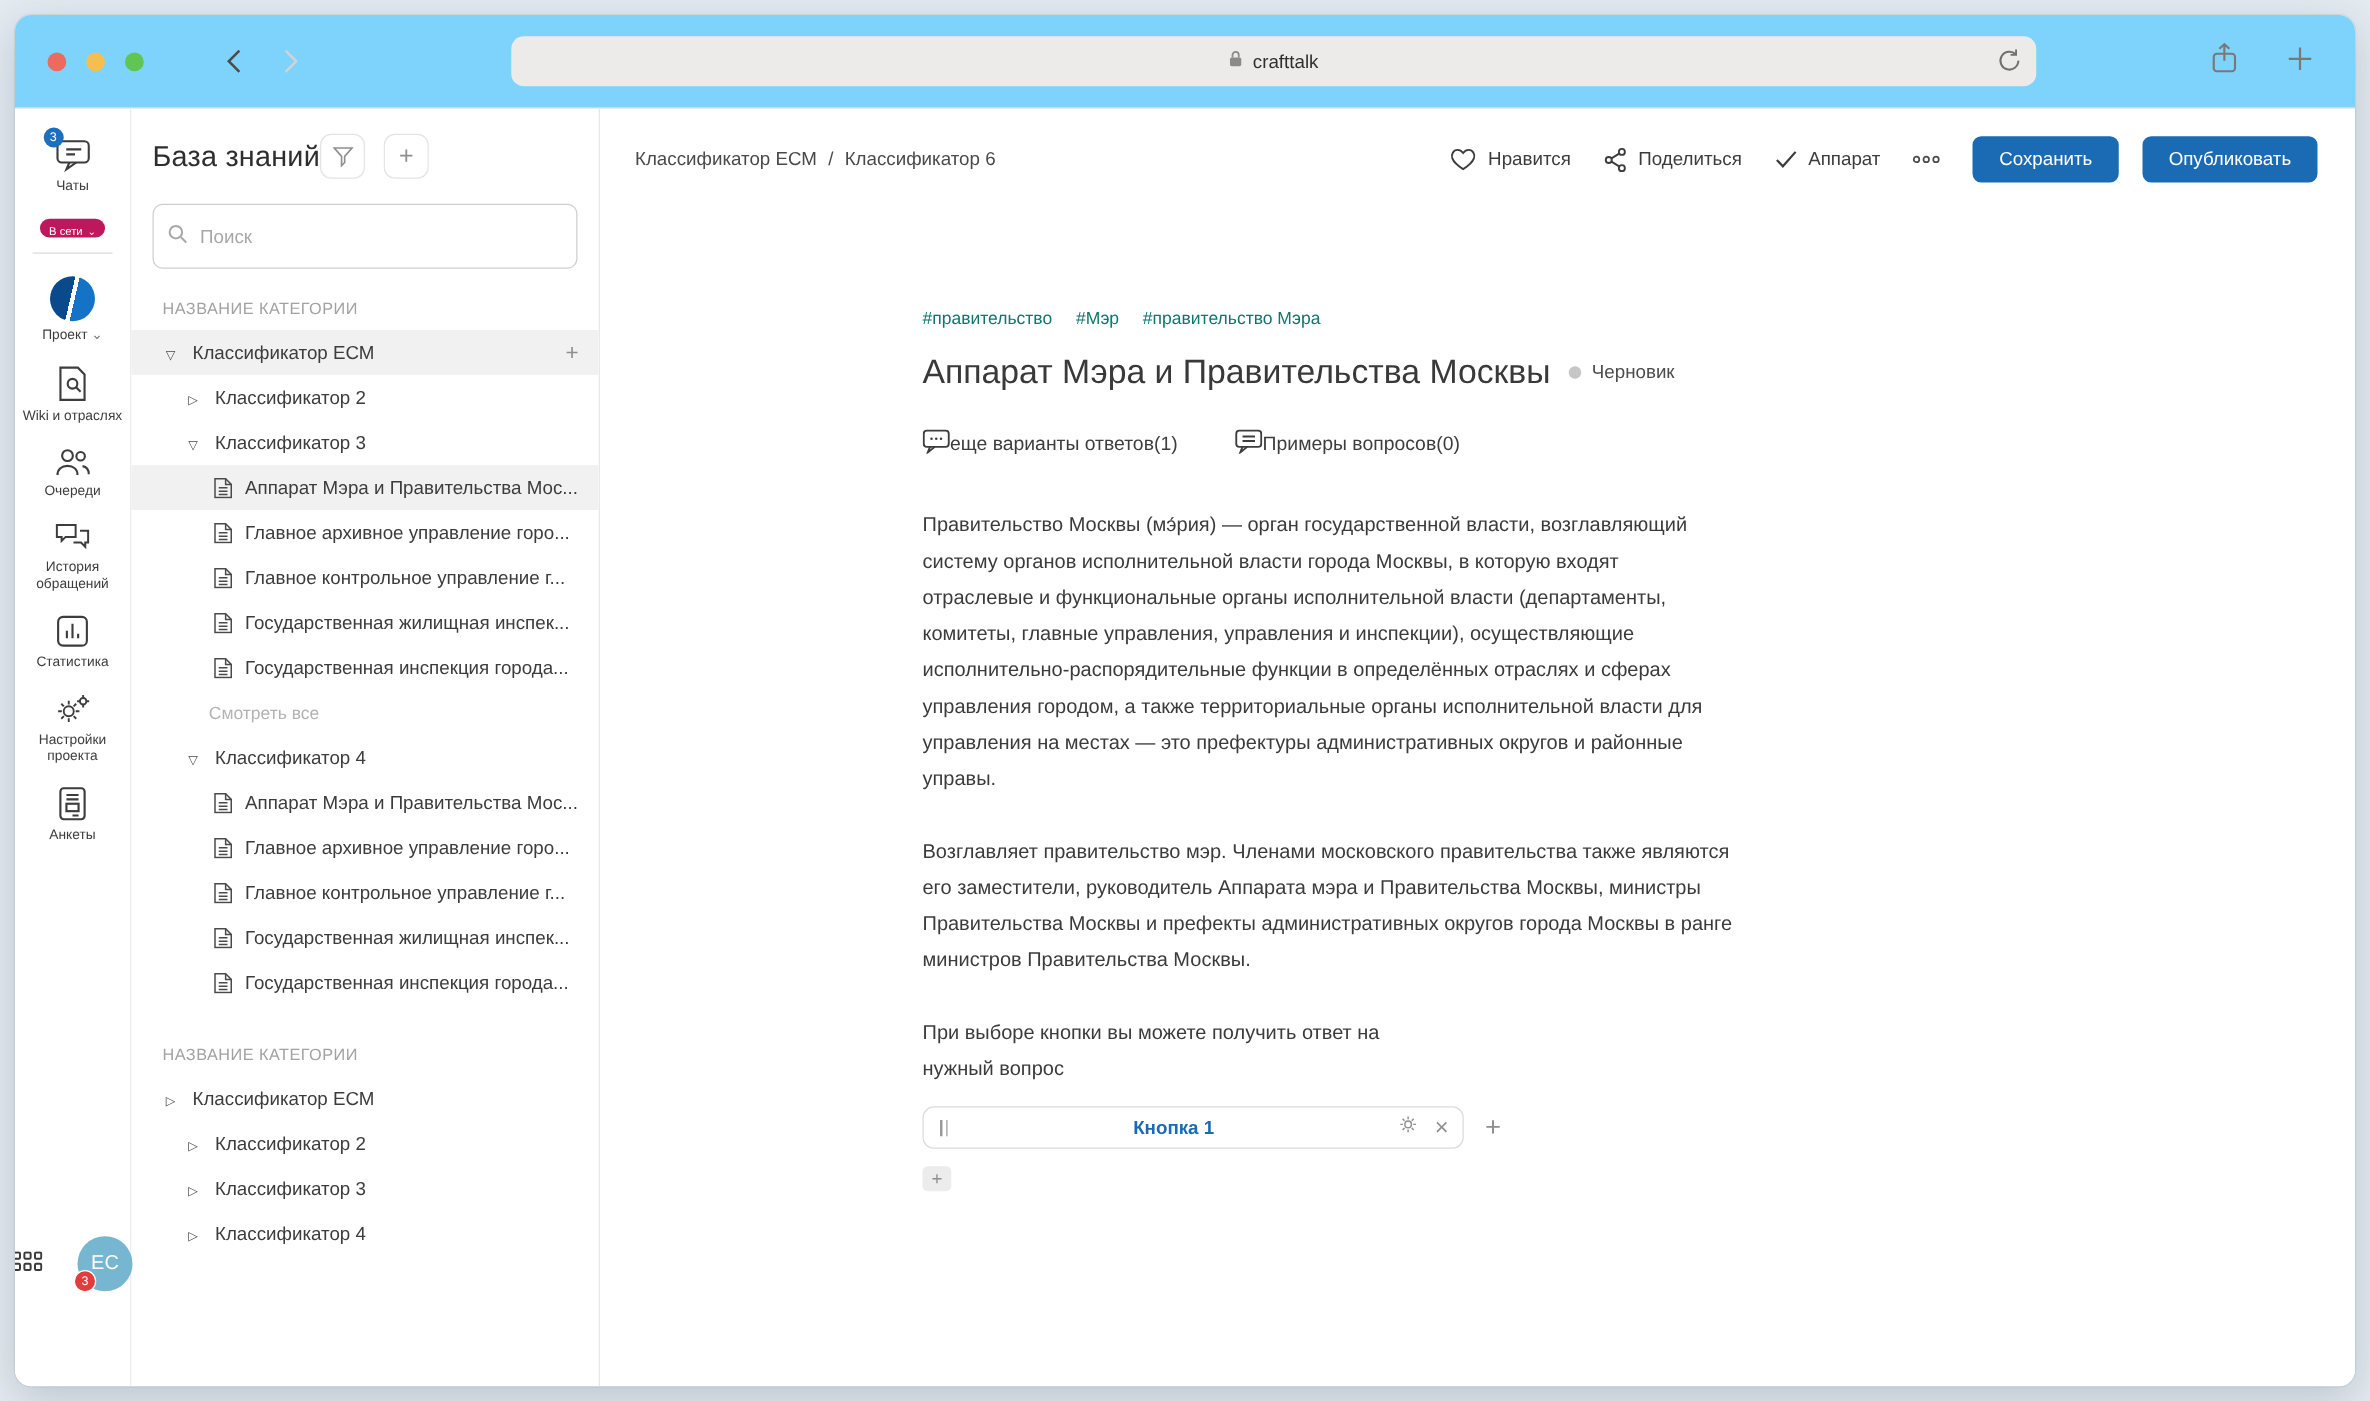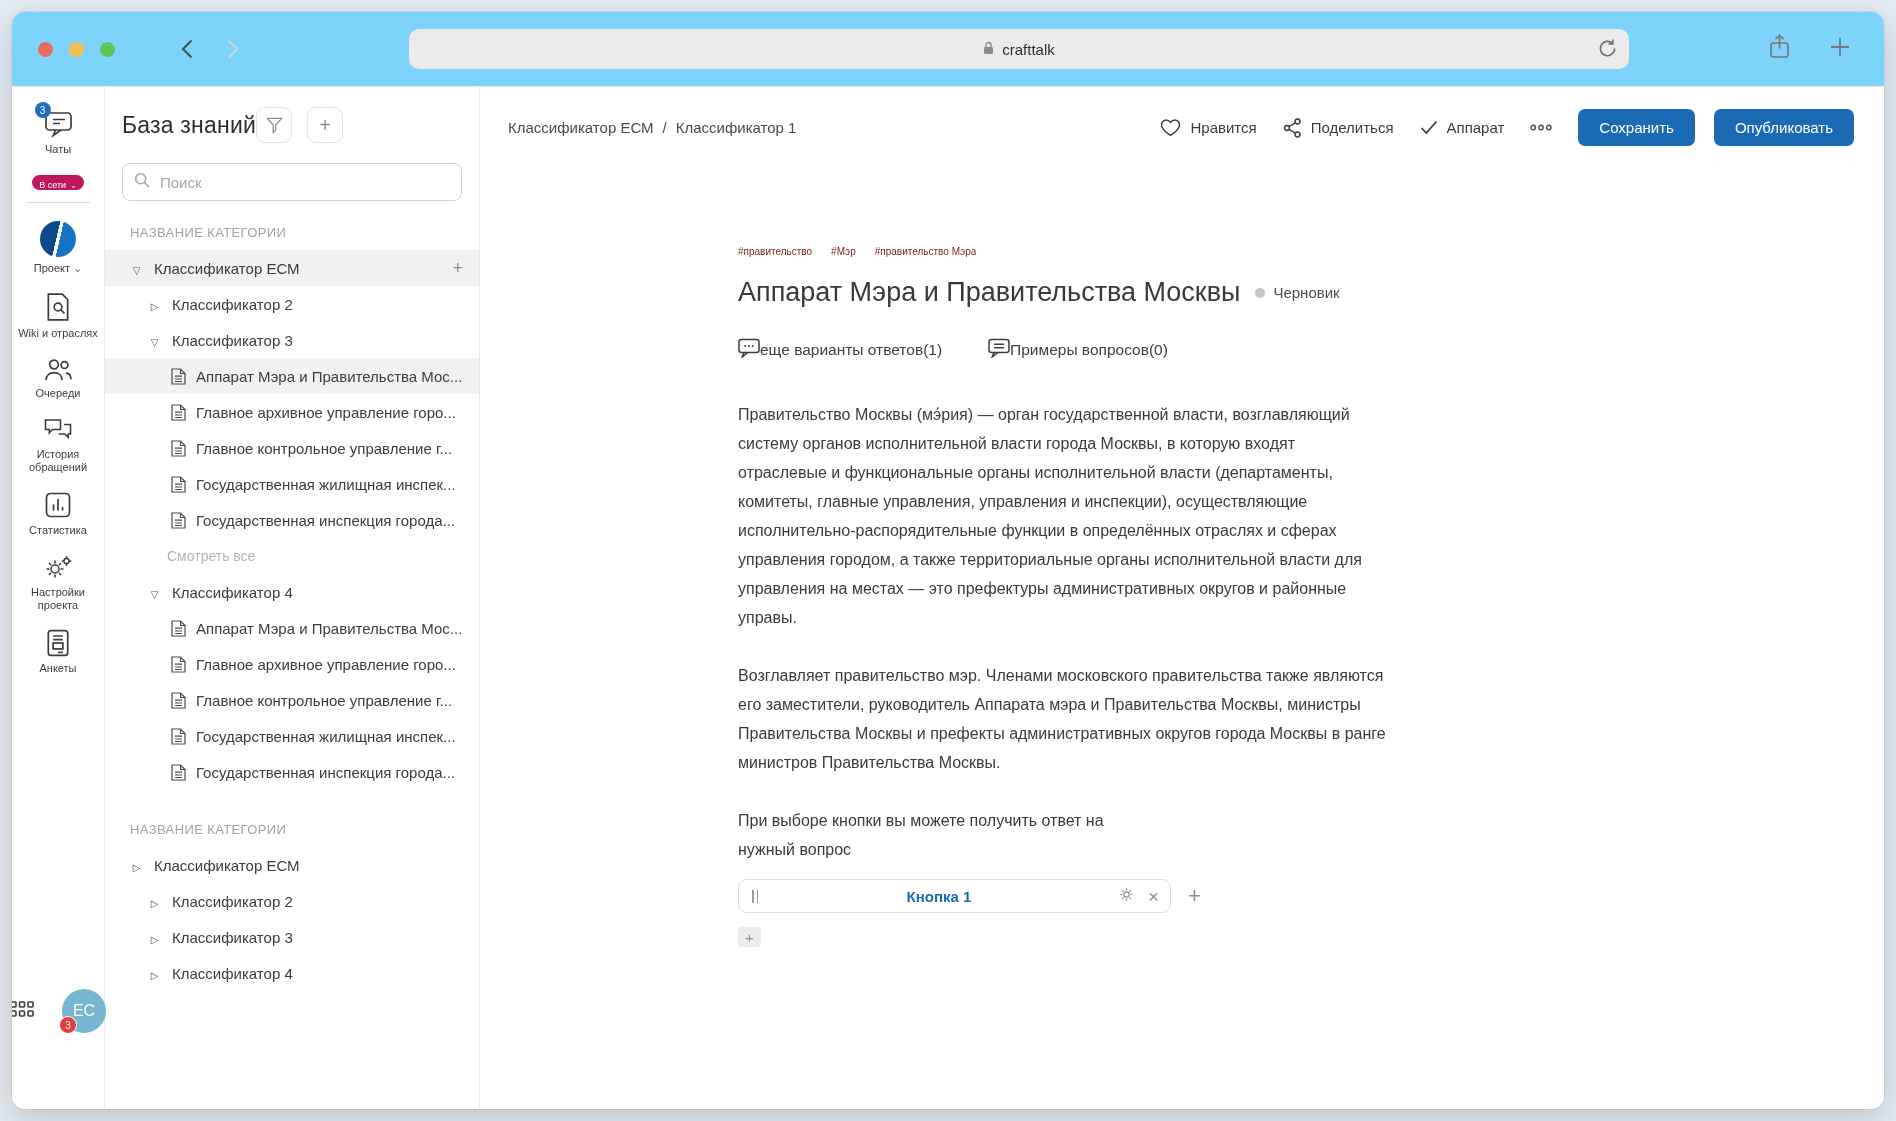--- a/index.html
+++ b/index.html
@@ -47,21 +47,21 @@
   
   .kb{width:375px;flex:0 0 auto;border-right:1px solid #e8e8e8;padding-top:20px;box-sizing:border-box;
     overflow:hidden;}
   .kb-head{display:flex;align-items:center;margin:0 17px 0 17px;}
   .kb-title{font-size:23px;color:#2e2e2e;letter-spacing:.2px;}
   .icon-btn{width:34px;height:34px;border:1px solid #e4e4e4;border-radius:9px;background:#fff;
     color:#8f8f8f;display:flex;align-items:center;justify-content:center;cursor:pointer;}
   .icon-btn + .icon-btn{margin-left:15px;}
   .kb-head .icon-btn:first-of-type{margin-left:auto;}
   .plus-glyph::before{content:"+";font-size:20px;line-height:1;color:#8f8f8f;font-weight:400;}
-  .search{margin:20px 17px 0;height:38px;border:1.5px solid #cfcfcf;border-radius:8px;display:flex;
+  .search{margin:20px 17px 0;height:52px;border:1.5px solid #cfcfcf;border-radius:8px;display:flex;
     align-items:center;padding:0 11px;gap:8px;background:#fff;box-sizing:border-box;}
   .search input{border:none;outline:none;flex:1;font-size:15px;color:#444;background:transparent;
     font-family:inherit;}
   .search input::placeholder{color:#a8a8a8;}
   .tree{margin-top:14px;}
   .tree-header{font-size:13px;color:#a2a2a2;margin:24px 17px 10px 25px;letter-spacing:.03em;}
   .row{height:36px;display:flex;align-items:center;font-size:15px;color:#3c3c3c;cursor:pointer;}
   .row .caret{width:13px;text-align:center;flex:0 0 auto;}
   .caret::before{content:"▽";font-family:"DejaVu Sans",sans-serif;font-size:10px;color:#4c4c4c;}
   .caret.right::before{content:"▷";}
@@ -80,21 +80,21 @@
   .main{flex:1;min-width:0;display:flex;flex-direction:column;}
   .main-head{display:flex;align-items:center;padding:22px 30px 0 28px;}
   .breadcrumb{font-size:15px;color:#4a4a4a;display:flex;gap:9px;align-items:center;}
   .actions{margin-left:auto;display:flex;align-items:center;gap:26px;}
   .act{display:flex;align-items:center;gap:9px;font-size:15px;color:#3c3c3c;cursor:pointer;}
   .act svg{display:block;}
   .btn{background:#1a6bb3;color:#fff;border:none;border-radius:7px;height:37px;padding:0 21px;
     font-size:15px;font-family:inherit;cursor:pointer;}
   .btn + .btn{margin-left:-7px;}
   .content{margin:100px 0 0 258px;width:650px;}
-  .tags{display:flex;gap:19px;font-size:10px;color:#7f1d1d;}
+  .tags{display:flex;gap:19px;font-size:14px;color:#0f766e;}
   .title-row{margin-top:20px;display:flex;align-items:center;gap:15px;}
   .page-title{font-size:27px;color:#393939;}
   .status{display:flex;align-items:center;gap:8px;font-size:15px;color:#4c4c4c;}
   .status .dot{width:10px;height:10px;border-radius:50%;background:#c6c6c6;}
   .meta{margin-top:30px;display:flex;gap:46px;}
   .meta-item{display:flex;align-items:center;font-size:15.5px;color:#3d3d3d;cursor:pointer;}
   .paras{margin-top:38px;font-size:16px;line-height:29px;color:#3b3b3b;}
   .paras p{margin:0 0 29px;}
   .paras p.preline{white-space:pre-line;margin-bottom:15px;}
   .btn-row{display:flex;align-items:center;gap:17px;}
@@ -433,21 +433,21 @@
           <span class="rlabel">Классификатор 4</span>
         </div>
       </div>
     </div>
 
     <div class="main">
       <div class="main-head">
         <div class="breadcrumb">
           <span>Классификатор ЕСМ</span>
           <span>/</span>
-          <span>Классификатор 1</span>
+          <span>Классификатор 6</span>
         </div>
         <div class="actions">
           <span class="act">
             <span>
               <svg width="21" height="19" viewBox="0 0 22 20" fill="none" stroke="#3c3c3c" stroke-width="1.6">
                   <path d="M11 18.2S3.6 13.6 1.9 9.2C.6 6 2.8 2 6.4 2 9 2 11 4.6 11 4.6S13 2 15.6 2c3.6 0 5.8 4 4.5 7.2-1.7 4.4-9.1 9-9.1 9z"></path>
                 </svg>
             </span>
             <span>Нравится</span>
           </span>

